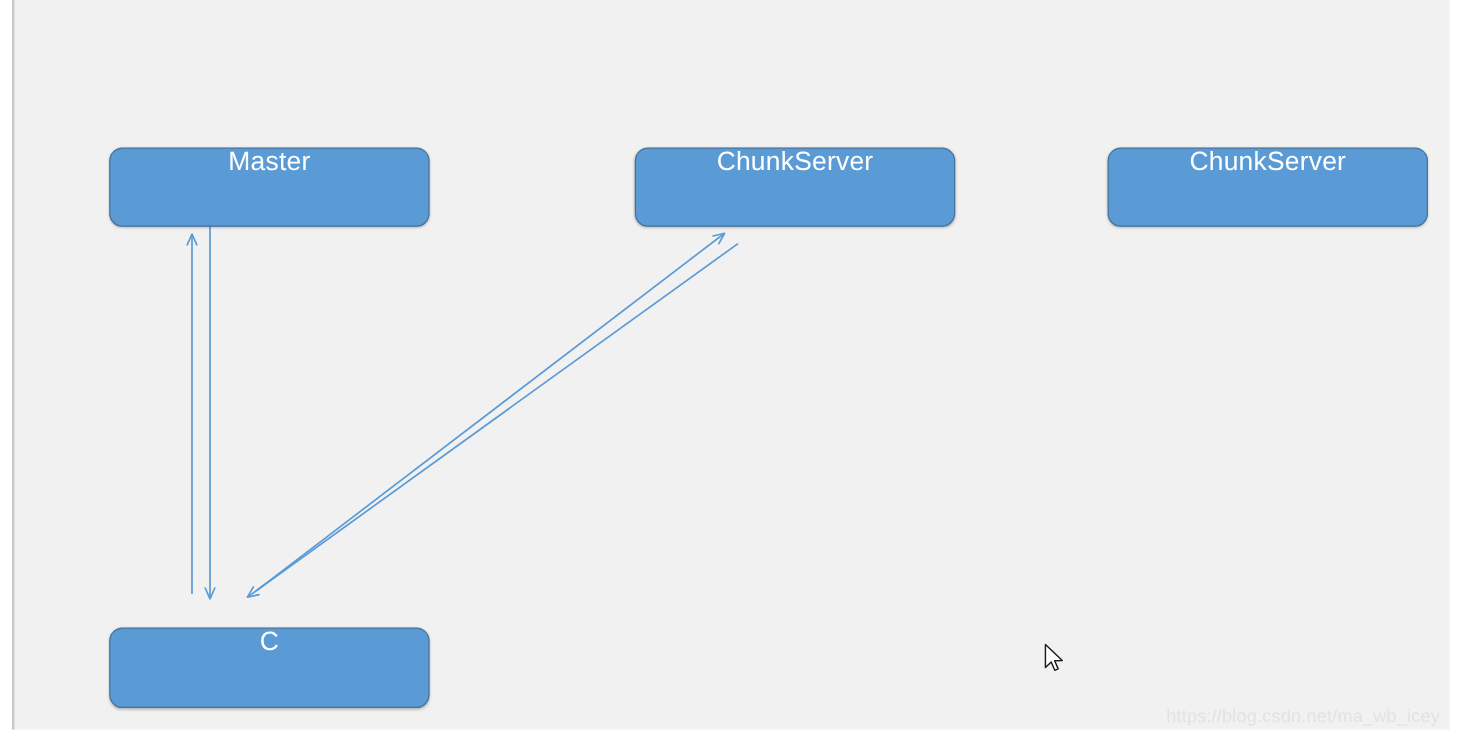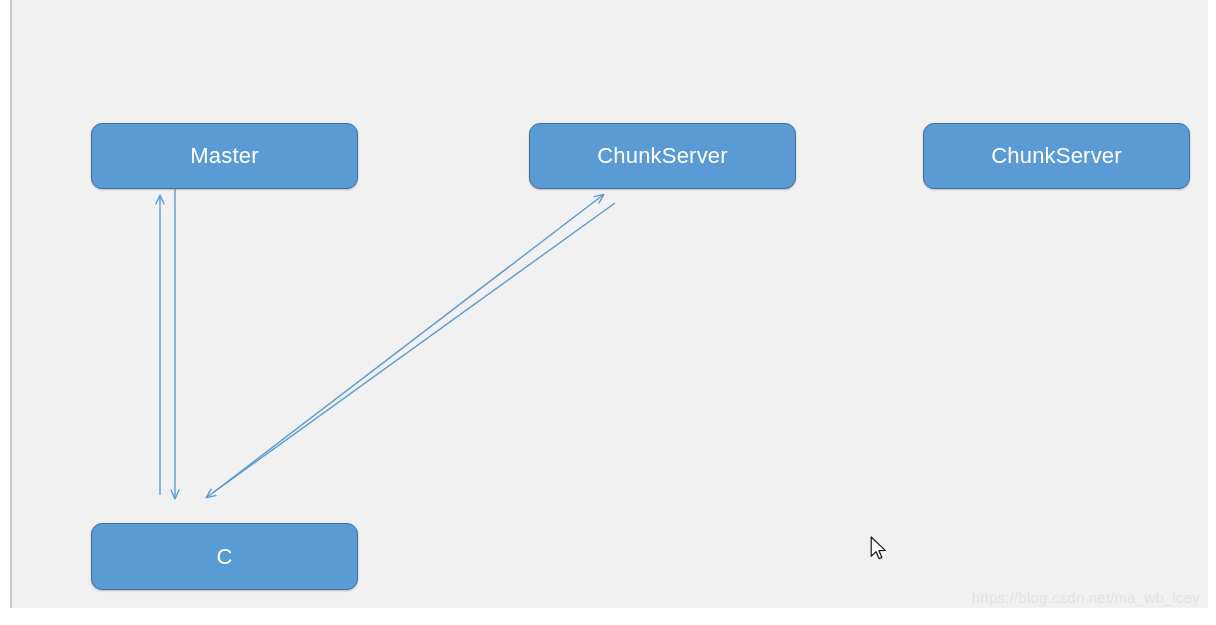--- a/index.html
+++ b/index.html
@@ -23,21 +23,21 @@
     height: 608px;
     background: #f1f1f1;
     border-left: 2px solid #c9c9c9;
     box-sizing: border-box;
   }
 
   
   .node {
     position: absolute;
     display: flex;
-    align-items: center;
+    align-items: flex-start;
     justify-content: center;
     background: #5b9bd5;
     border: 1px solid #41719c;
     border-radius: 11px;
     box-sizing: border-box;
     box-shadow: 0 1px 2px rgba(0,0,0,0.22);
     color: #ffffff;
     font-size: 22px;
     font-weight: 400;
     letter-spacing: 0.2px;

